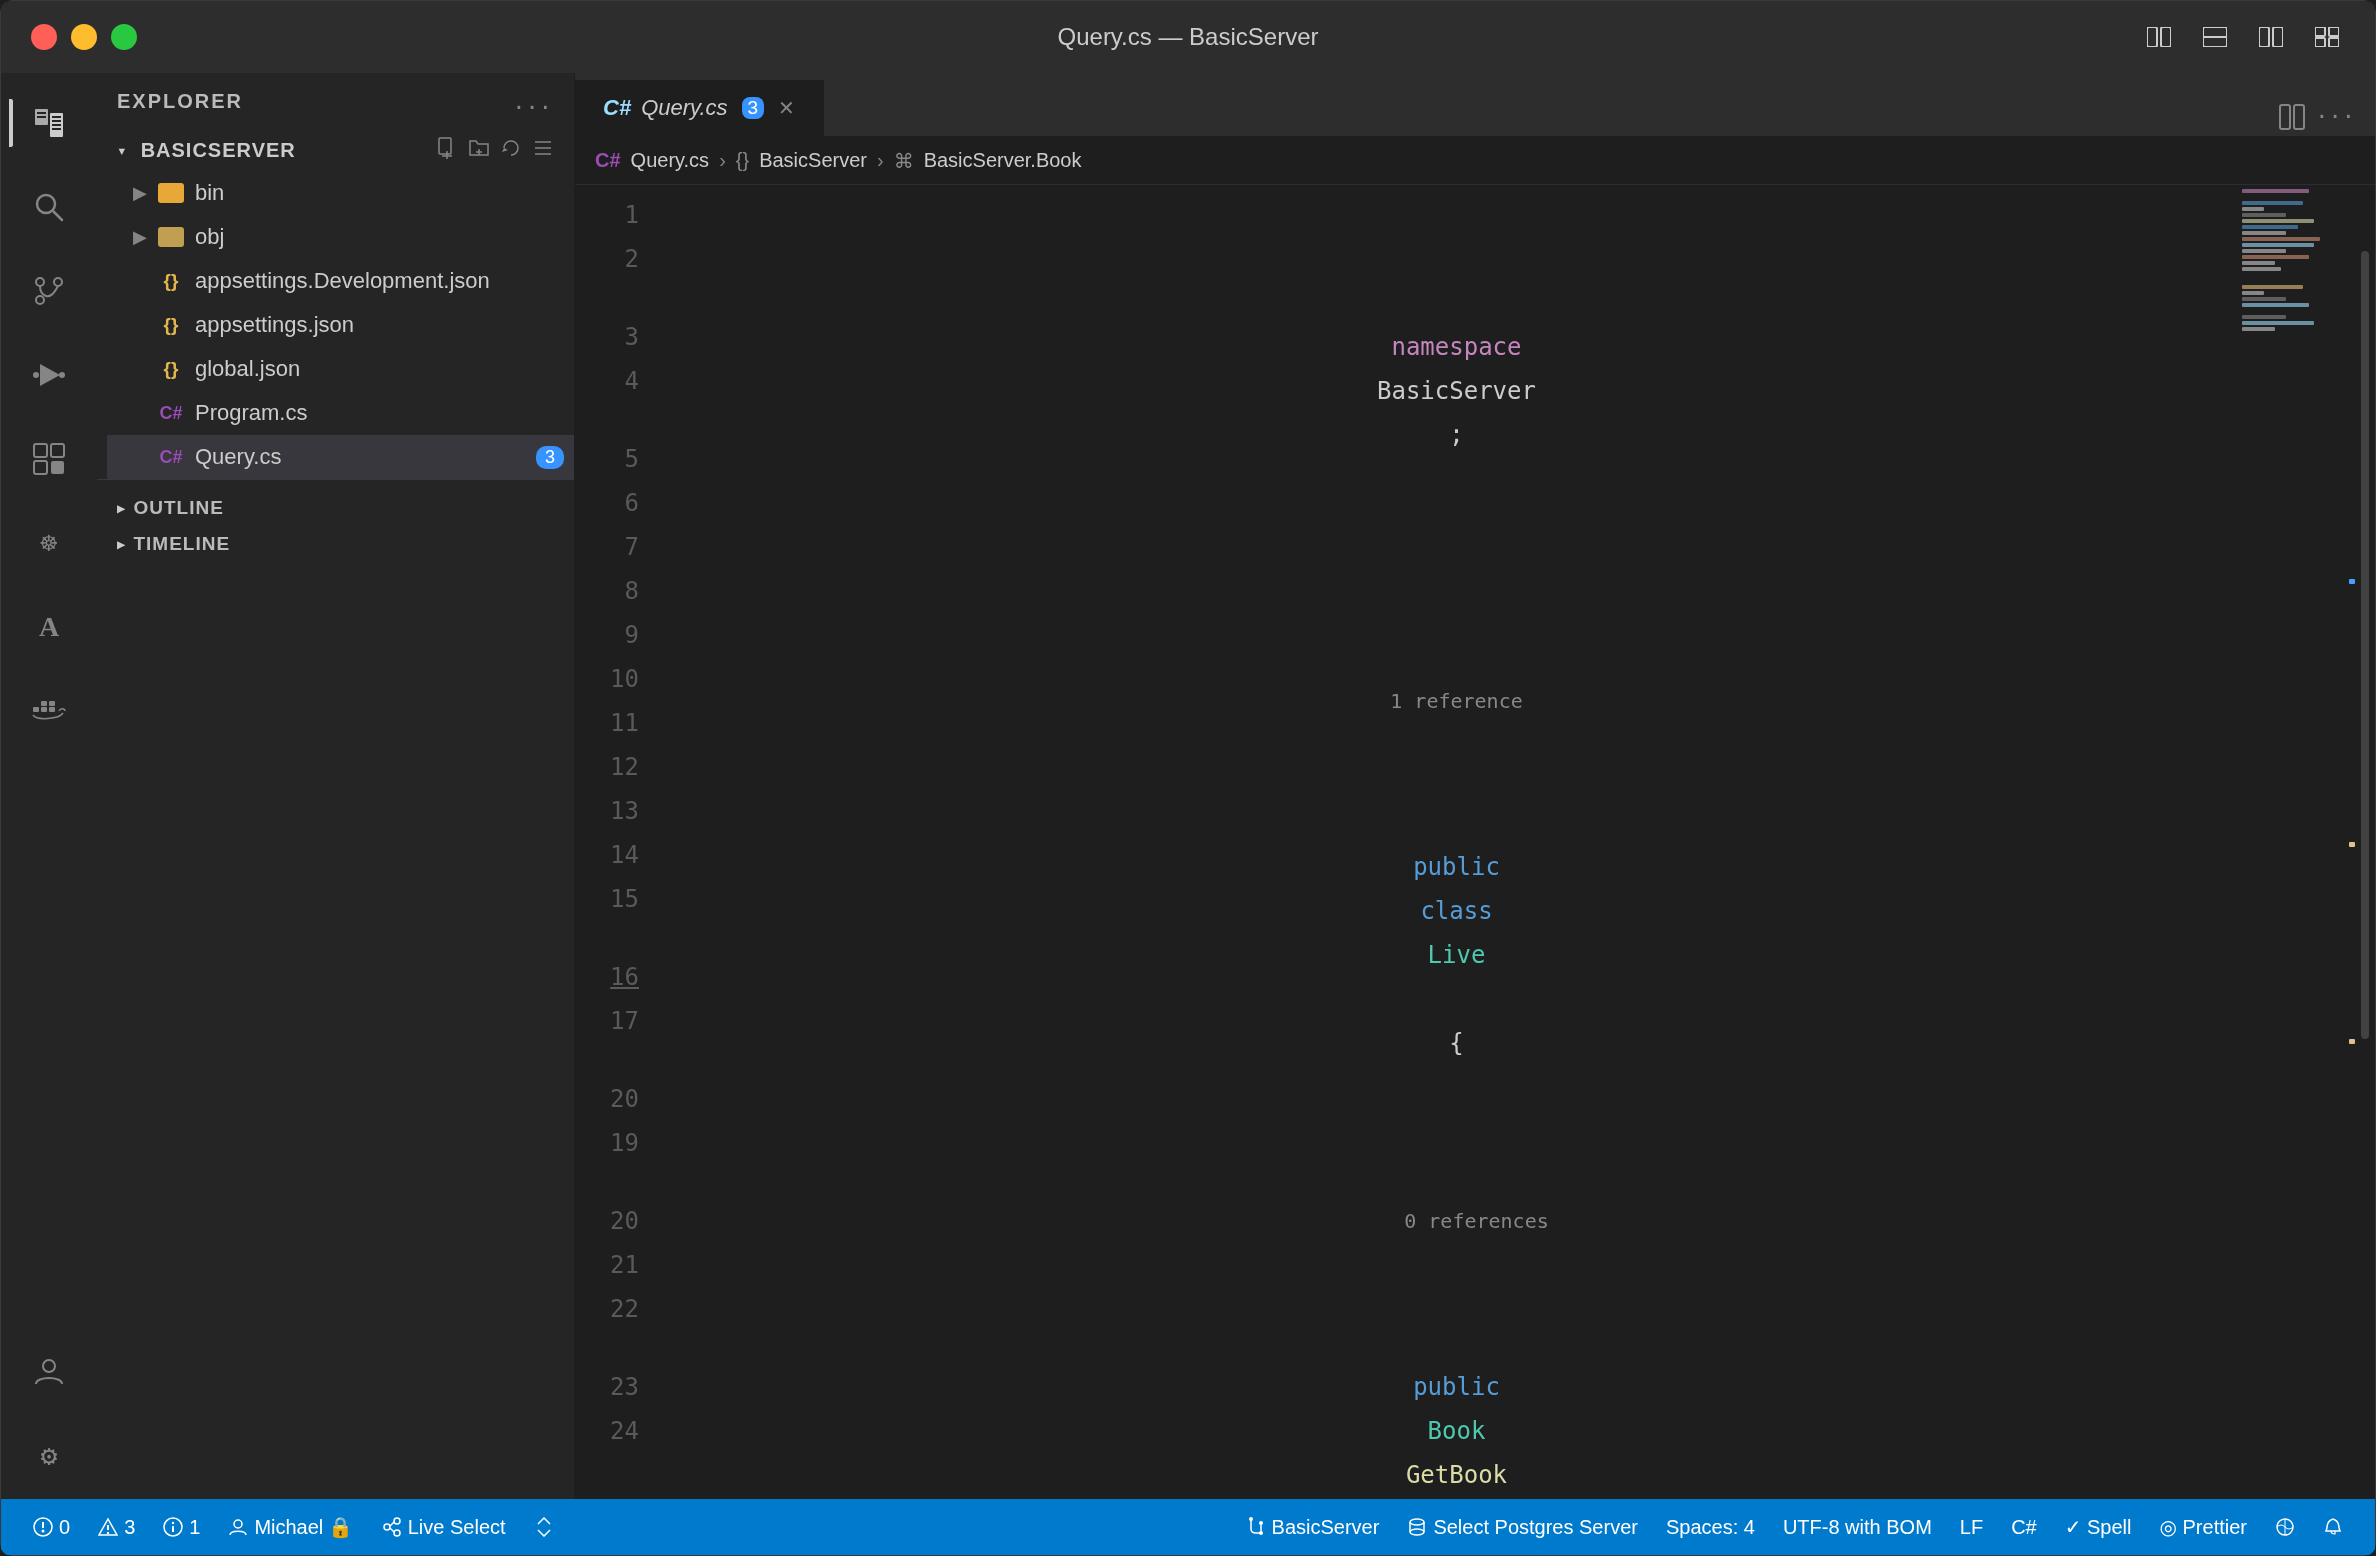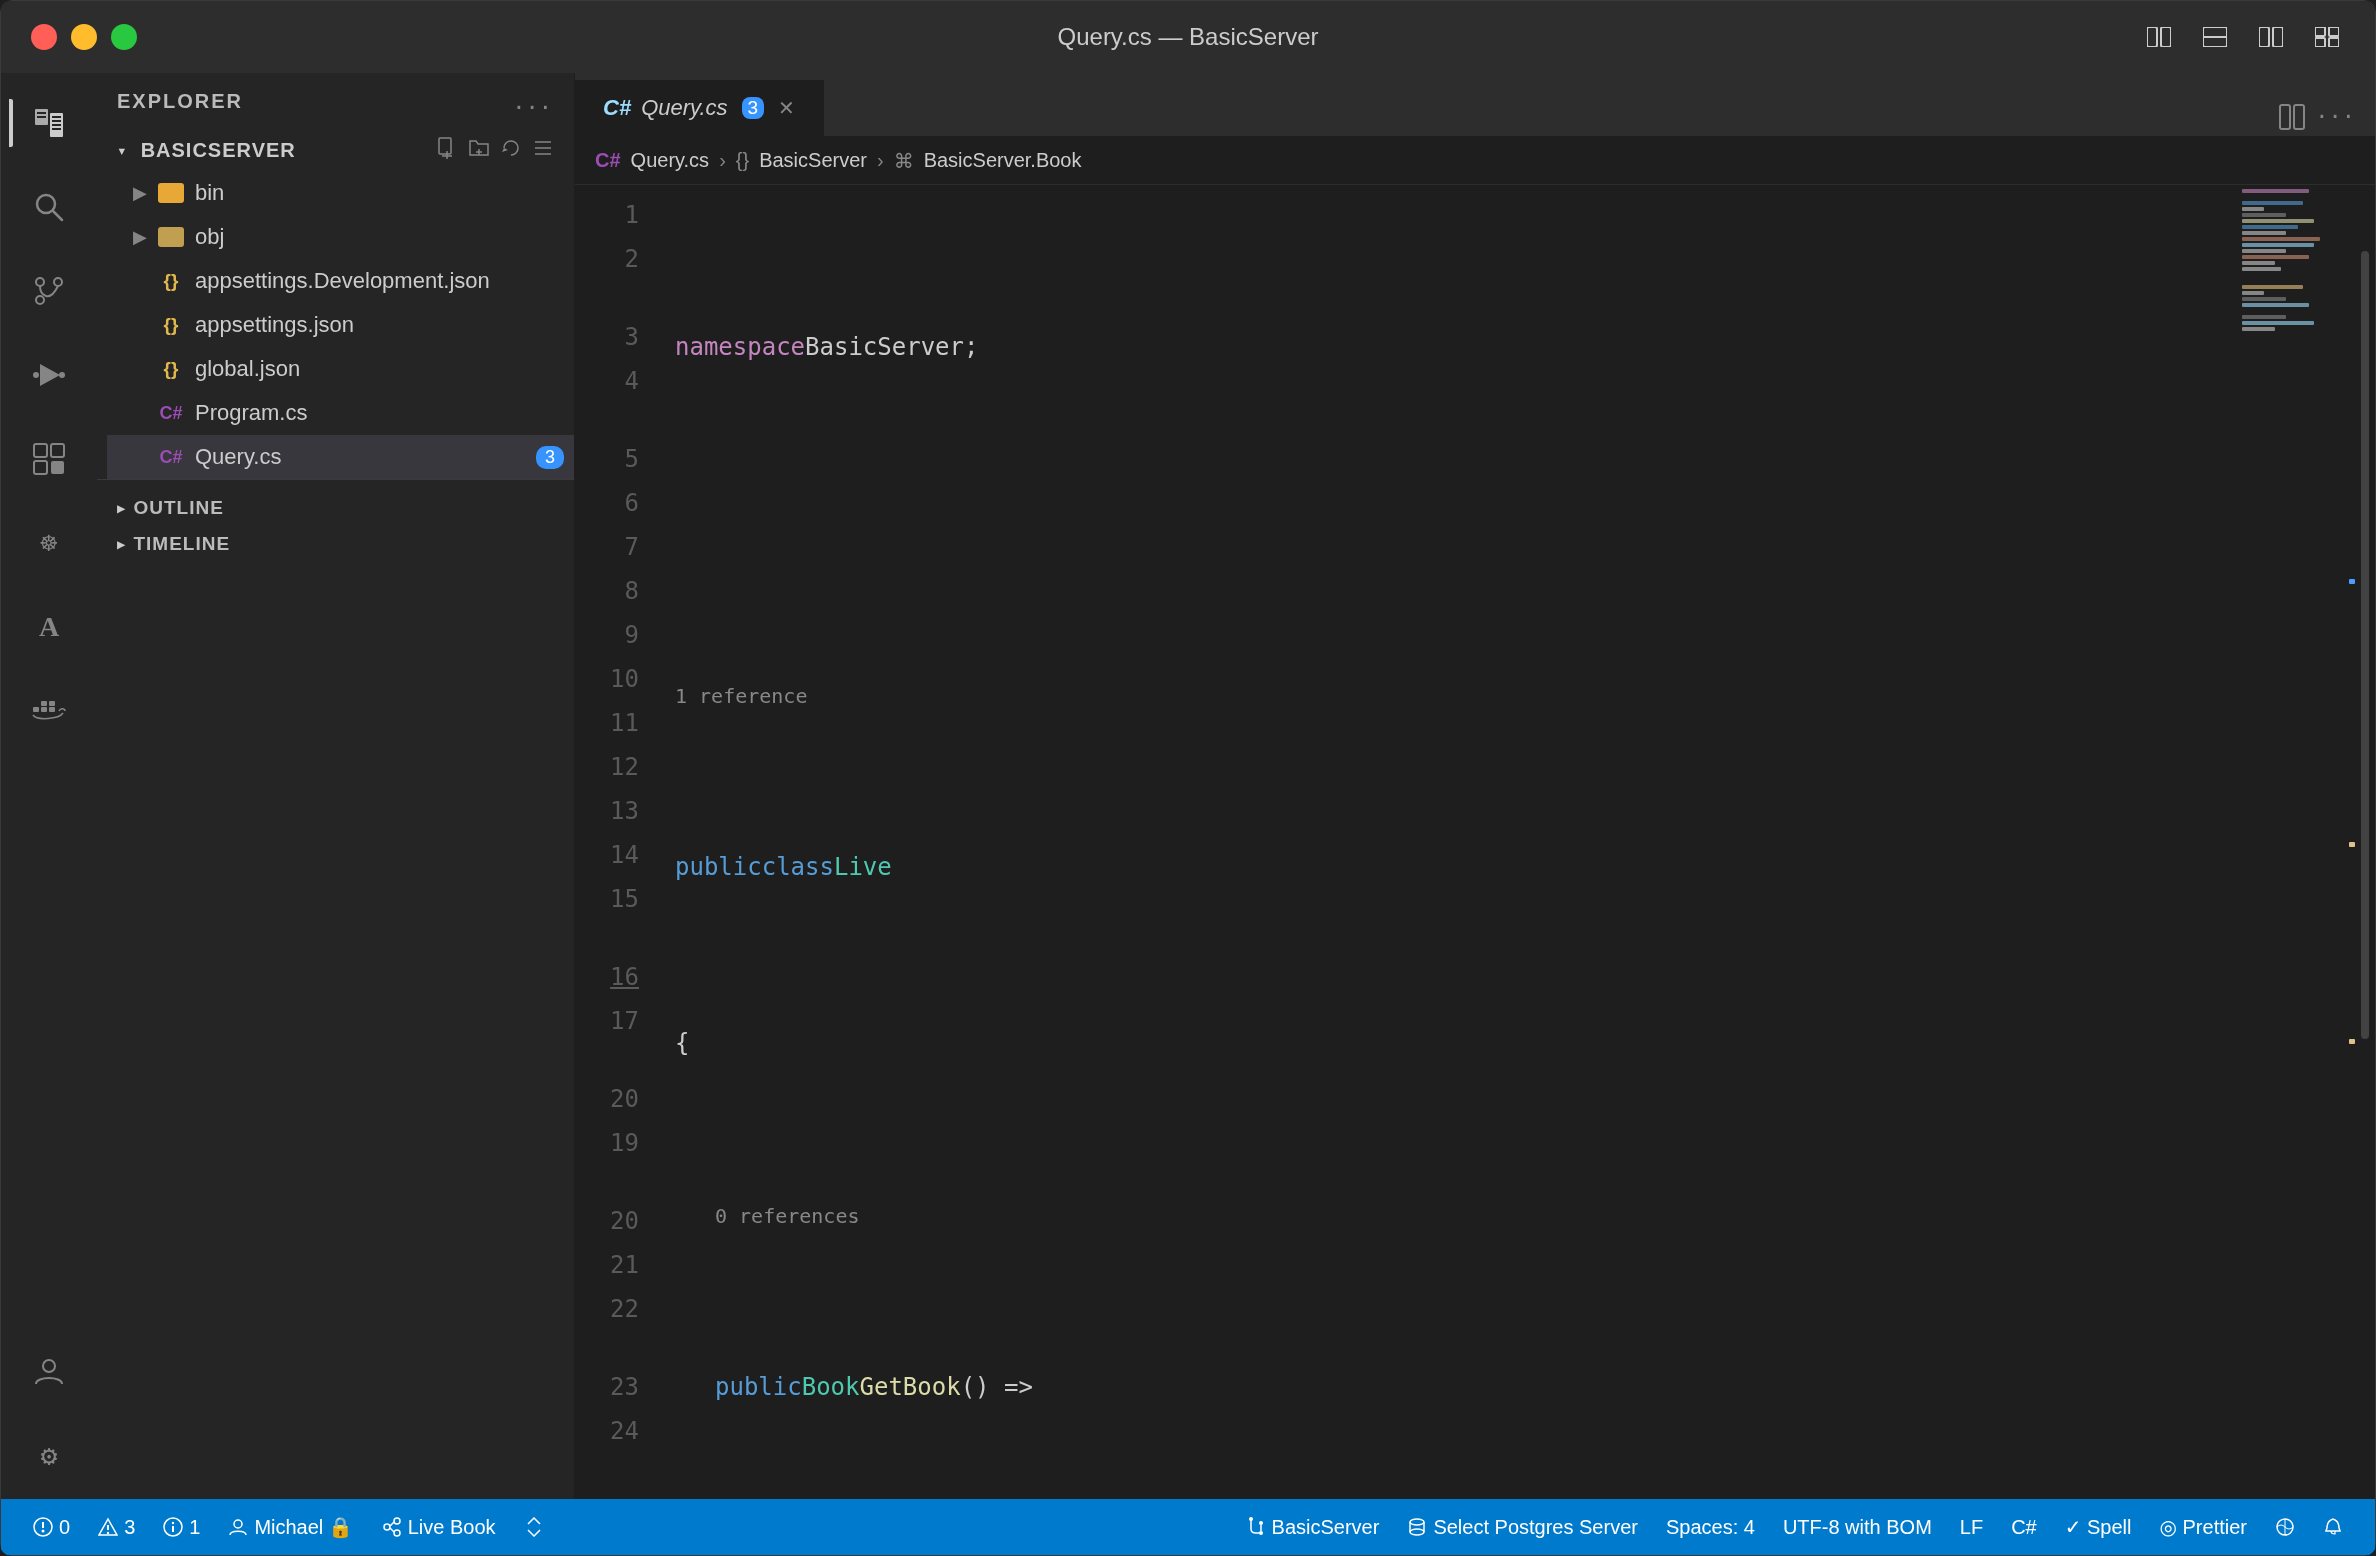--- a/index.html
+++ b/index.html
@@ -365,20 +365,21 @@
       font-size: 24px;
       line-height: 44px;
       font-family: 'Menlo', 'Monaco', 'Consolas', monospace;
       white-space: pre;
     }
 
     .code-line {
       height: 44px;
       display: flex;
       align-items: center;
+      flex-direction: column;
     }
 
     .code-line.reference-line {
       height: 34px;
       font-size: 19px;
       color: #888888;
       align-items: center;
       margin-top: 2px;
       text-align: center;
     }
@@ -900,21 +901,21 @@
       <span>Michael 🔒</span>
     </div>
     <div class="status-item">
       <svg width="20" height="20" viewBox="0 0 20 20" fill="none">
           <circle cx="5" cy="10" r="3" stroke="white" stroke-width="1.5" fill="none"></circle>
           <circle cx="15" cy="4" r="3" stroke="white" stroke-width="1.5" fill="none"></circle>
           <circle cx="15" cy="16" r="3" stroke="white" stroke-width="1.5" fill="none"></circle>
           <line x1="8" y1="9" x2="12" y2="5" stroke="white" stroke-width="1.5"></line>
           <line x1="8" y1="11" x2="12" y2="15" stroke="white" stroke-width="1.5"></line>
         </svg>
-      <span>Live Book</span>
+      <span>Live Select</span>
     </div>
     <div class="status-item">
       <svg width="20" height="20" viewBox="0 0 20 20" fill="none">
           <polyline points="4,7 10,1 16,7" stroke="white" stroke-width="1.5" fill="none"></polyline>
           <polyline points="4,13 10,19 16,13" stroke="white" stroke-width="1.5" fill="none"></polyline>
         </svg>
     </div>
     <div class="status-spacer"></div>
     <div class="status-item">
       <svg width="20" height="20" viewBox="0 0 20 20" fill="none">

